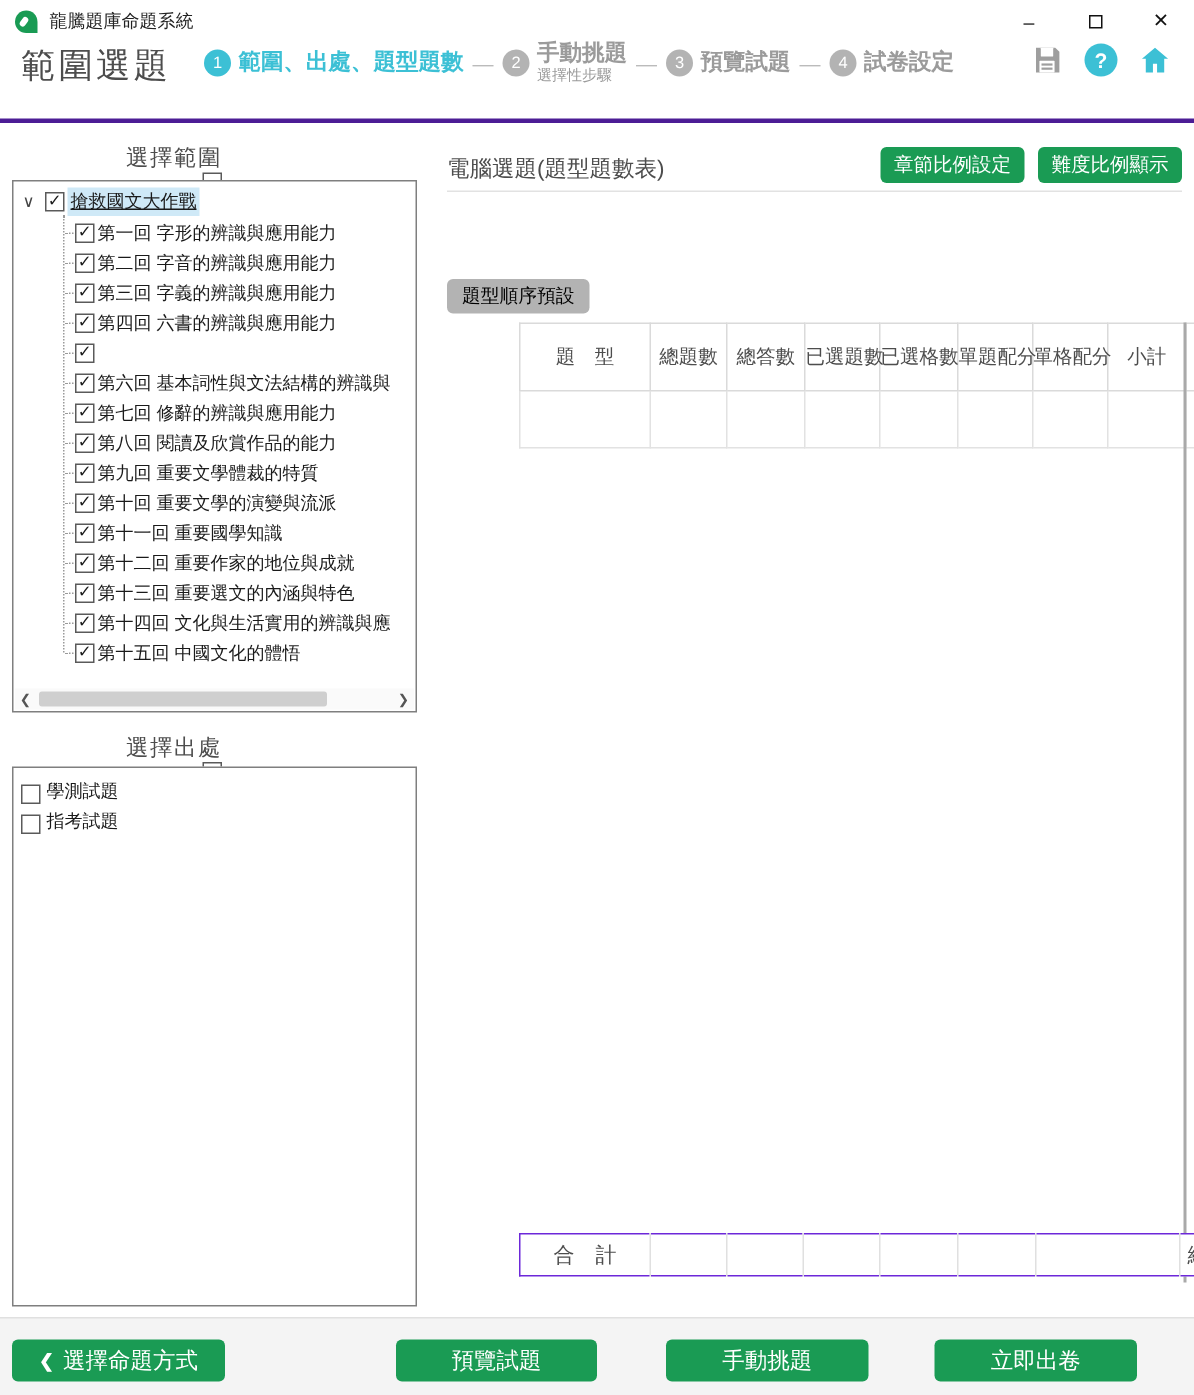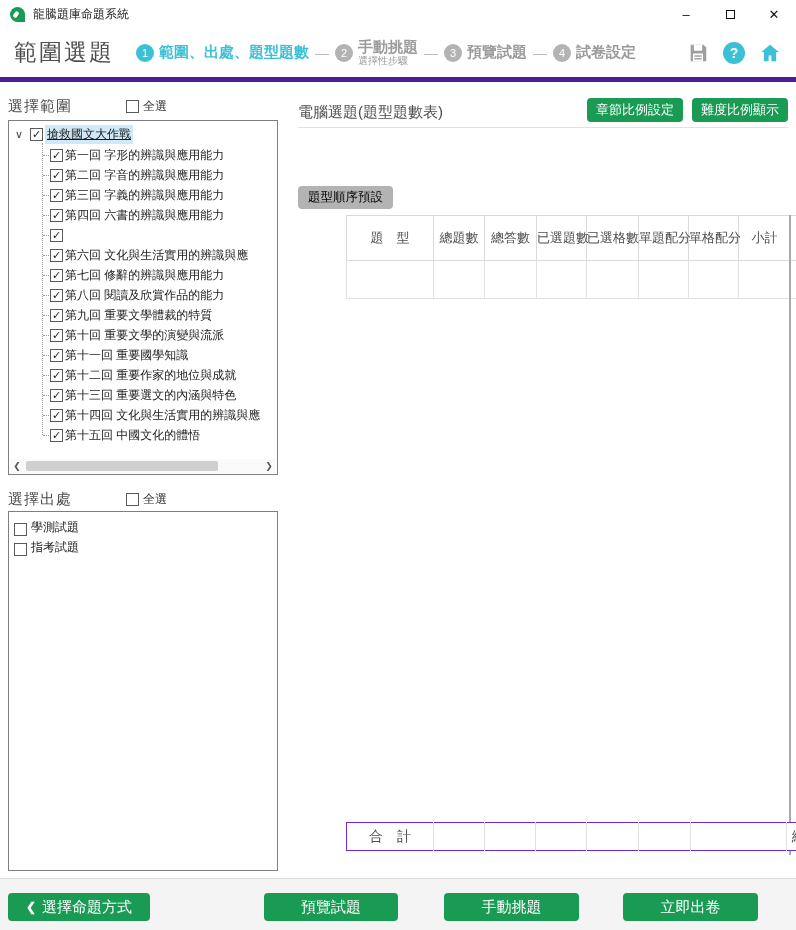--- a/index.html
+++ b/index.html
@@ -9,37 +9,37 @@
   
   .titlebar { position:absolute; left:0; top:0; width:796px; height:28px; background:#fff; display:flex; align-items:center; }
   .app-icon { width:15px; height:15px; margin:0 8px 0 10px; background:var(--green,#1a9b54); border-radius:50% 50% 0 50%; transform:rotate(0deg); position:relative; }
   .app-icon::after { content:""; position:absolute; left:4px; top:4px; width:4px; height:7px; background:#fff; border-radius:2px; transform:rotate(35deg); }
   .titlebar-title { font-size:12px; color:#222; }
   .win-controls { margin-left:auto; display:flex; height:28px; }
   .win-btn { width:44px; height:28px; display:flex; align-items:center; justify-content:center; font-size:13px; color:#111; cursor:pointer; }
   .maxi-box { width:9px; height:9px; border:1px solid #111; display:inline-block; }
 
   
-  .header { position:absolute; left:0; top:28px; width:796px; height:54px; border-bottom:5px solid #4c1d95; display:flex; align-items:center; padding:0 14px; background:#fff; }
+  .header { position:absolute; left:0; top:28px; width:796px; height:54px; border-bottom:3px solid #4c1d95; display:flex; align-items:flex-start; padding:0 14px; background:#fff; }
   .page-title { font-size:23px; color:#4d4d4d; letter-spacing:2px; white-space:nowrap; }
   .steps { display:flex; align-items:center; margin-left:22px; flex:1; }
   .step { display:flex; align-items:center; cursor:pointer; }
   .step-circle { width:18px; height:18px; border-radius:50%; background:var(--gray_step,#b3b3b3); color:#fff; font-size:11px; display:flex; align-items:center; justify-content:center; margin-right:5px; flex:none; }
   .step.active .step-circle { background:var(--teal,#3cc0d5); }
   .step-label { font-size:15px; font-weight:bold; color:#9b9b9b; white-space:nowrap; }
   .step.active .step-label { color:var(--teal,#3cc0d5); }
   .step-text-col { display:flex; flex-direction:column; line-height:1.1; }
   .step-sub { font-size:10px; color:#9b9b9b; }
   .step-dash { color:#bbb; font-size:14px; margin:0 6px; }
   .header-icons { display:flex; align-items:center; gap:12px; margin-left:auto; }
   .hicon { width:24px; height:24px; display:flex; align-items:center; justify-content:center; cursor:pointer; }
   .help-circle { width:22px; height:22px; border-radius:50%; background:var(--teal,#3cc0d5); color:#fff; font-size:14px; font-weight:bold; display:flex; align-items:center; justify-content:center; }
 
   
-  .sec-row { position:absolute; left:8px; width:270px; height:20px; display:flex; align-items:center; }
+  .sec-row { position:absolute; left:8px; width:270px; height:20px; display:flex; align-items:center;flex-direction:column; }
   .sec-title { font-size:15px; color:#4d4d4d; letter-spacing:1px; width:118px; }
   .cb { width:13px; height:13px; border:1px solid #5a5a5a; background:#fff; display:inline-flex; align-items:center; justify-content:center; font-size:11px; line-height:11px; color:#1a1a1a; flex:none; cursor:pointer; }
   .sec-row .cb { margin-right:4px; }
   .sec-all-label { font-size:12px; color:#333; }
 
   
   .tree-box { position:absolute; left:8px; top:120px; width:270px; height:355px; border:1px solid #7f7f7f; background:#fff; overflow:hidden; }
   .tree-root-row { display:flex; align-items:center; height:22px; padding-left:6px; margin-top:2px; }
   .expander { width:15px; font-size:11px; color:#444; cursor:pointer; flex:none; }
   .tree-root-row .cb { margin-right:2px; }
@@ -186,21 +186,21 @@
           <span class="cb">✓</span>
           <span class="tree-label">第四回 六書的辨識與應用能力</span>
         </div>
         <div class="tree-row">
           <span class="connector"></span>
           <span class="cb">✓</span>
         </div>
         <div class="tree-row">
           <span class="connector"></span>
           <span class="cb">✓</span>
-          <span class="tree-label">第六回 文化與生活實用的辨識與應</span>
+          <span class="tree-label">第六回 基本詞性與文法結構的辨識與</span>
         </div>
         <div class="tree-row">
           <span class="connector"></span>
           <span class="cb">✓</span>
           <span class="tree-label">第七回 修辭的辨識與應用能力</span>
         </div>
         <div class="tree-row">
           <span class="connector"></span>
           <span class="cb">✓</span>
           <span class="tree-label">第八回 閱讀及欣賞作品的能力</span>

